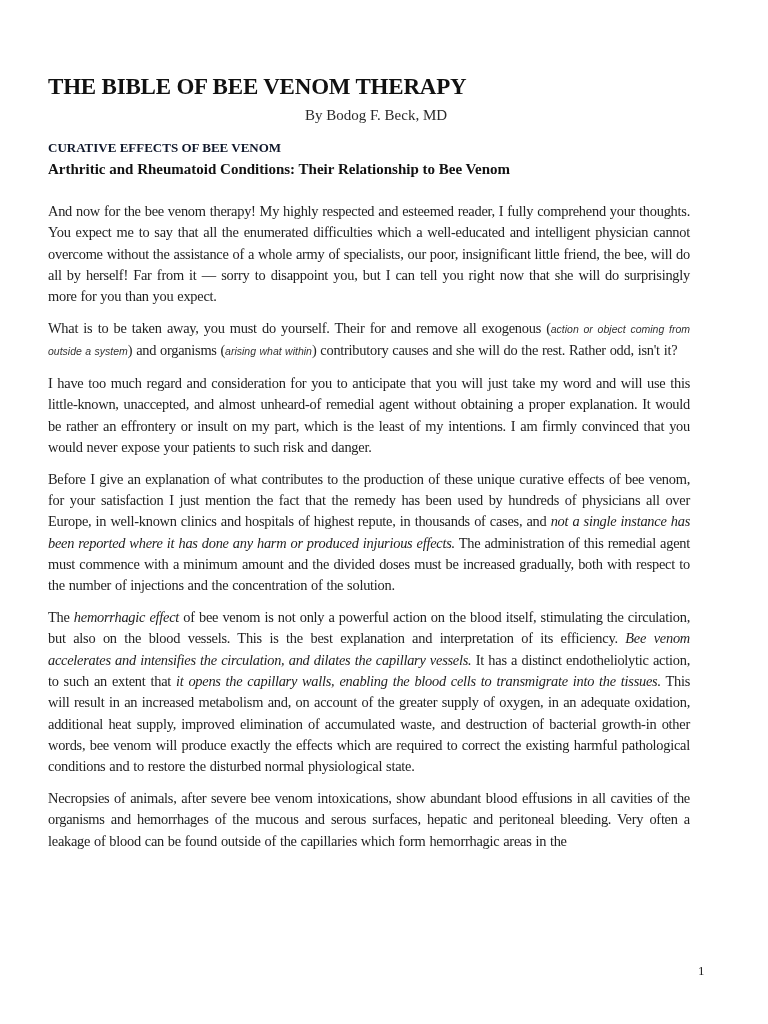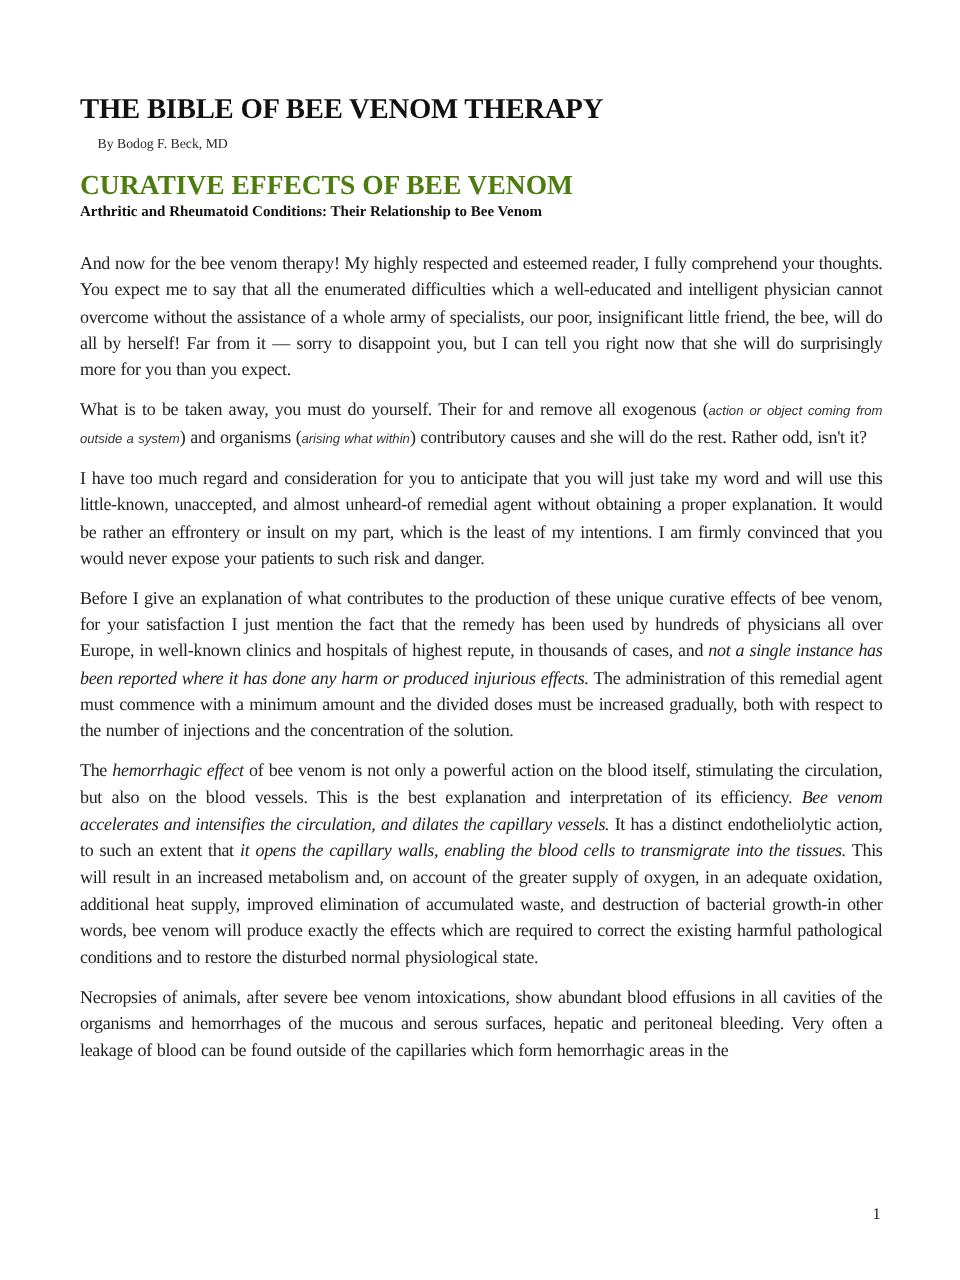--- a/index.html
+++ b/index.html
@@ -10,47 +10,48 @@
     body {
       width: 768px;
       height: 1024px;
       position: relative;
       overflow: hidden;
       color: #1c1c1c;
       font-family: "Liberation Serif", "DejaVu Serif", serif;
     }
     .page {
       position: absolute;
-      left: 64px;
+      left: 48px;
       top: 72px;
       width: 642px;
     }
     .doc-title {
       font-size: 23px;
       font-weight: bold;
       margin: 0;
       line-height: 30px;
       letter-spacing: -0.2px;
       color: #111;
     }
     .byline {
-      font-size: 11px;
+      font-size: 15px;
       margin: 2px 0 0 14px;
       line-height: 22px;
       color: #2a2a2a;
+      text-align: center;
     }
     .section-title {
-      font-size: 22px;
+      font-size: 13px;
       font-weight: bold;
       margin: 11px 0 0 0;
       line-height: 22px;
-      color: #4d7c0f;
+      color: #0f172a;
     }
     .subsection-title {
-      font-size: 12px;
+      font-size: 15px;
       font-weight: bold;
       margin: 0;
       line-height: 20px;
       color: #111;
     }
     .body-text {
       margin-top: 22px;
     }
     .para {
       font-size: 14.4px;

